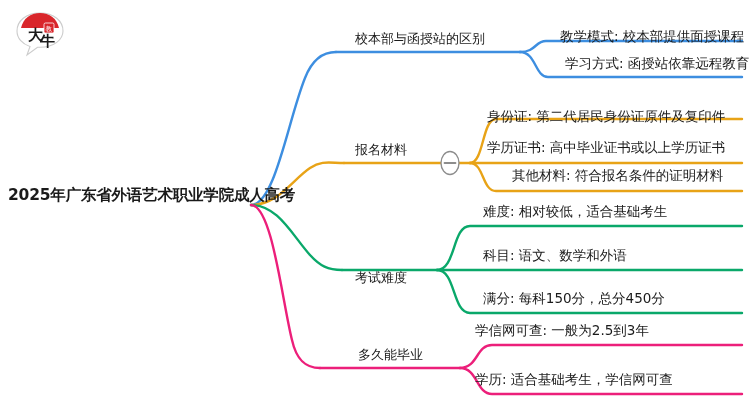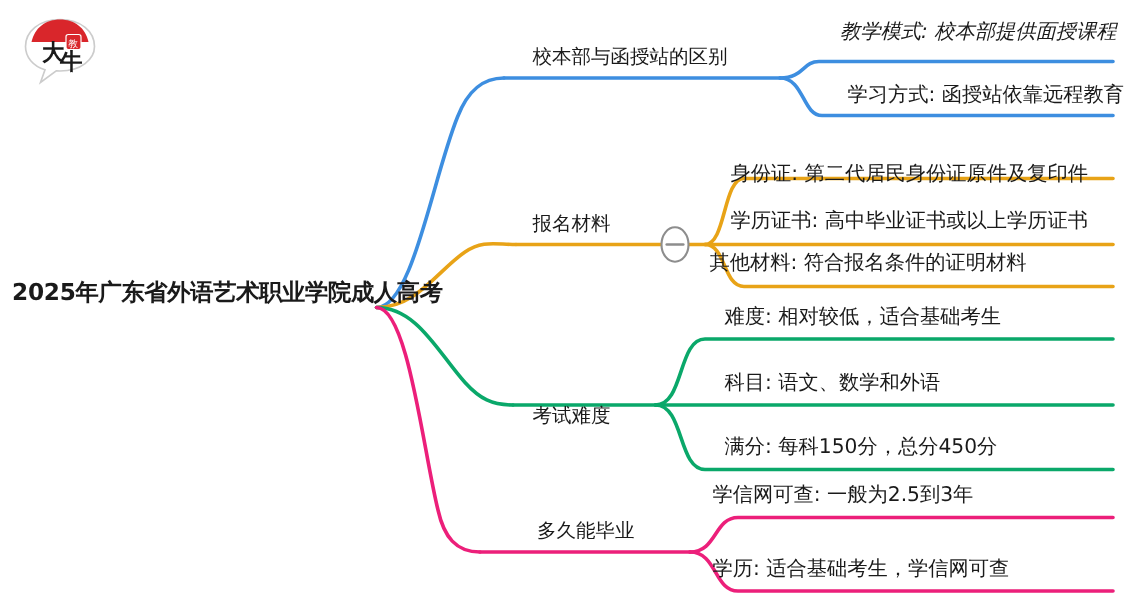--- a/index.html
+++ b/index.html
@@ -145,27 +145,27 @@
       <path d="M251 205 C272 205 282 300 292 340 C296 358 304 368 320 368"></path>
       <path d="M320 368 L460 368"></path>
       <path d="M460 368 C478 368 476 345 492 345 L742 345"></path>
       <path d="M460 368 C478 368 476 394 492 394 L742 394"></path>
     </g>
   </svg>
 
   <div class="node-label root-label" style="left:8px; top:188px;">2025年广东省外语艺术职业学院成人高考</div>
 
   <div class="node-label branch-label" style="left:355px; top:32px;">校本部与函授站的区别</div>
-  <div class="node-label leaf-label" style="left:560px; top:15px;font-style:italic;">教学模式: 校本部提供面授课程</div>
+  <div class="node-label leaf-label" style="left:560px; top:30px;">教学模式: 校本部提供面授课程</div>
   <div class="node-label leaf-label" style="left:565px; top:57px;">学习方式: 函授站依靠远程教育</div>
 
   <div class="node-label branch-label" style="left:355px; top:143px;">报名材料</div>
   <div class="node-label leaf-label" style="left:487px; top:110px;">身份证: 第二代居民身份证原件及复印件</div>
   <div class="node-label leaf-label" style="left:487px; top:141px;">学历证书: 高中毕业证书或以上学历证书</div>
-  <div class="node-label leaf-label" style="left:473px; top:169px;">其他材料: 符合报名条件的证明材料</div>
+  <div class="node-label leaf-label" style="left:512px; top:169px;">其他材料: 符合报名条件的证明材料</div>
 
   <div class="node-label branch-label" style="left:355px; top:238px;margin-top:33px;">考试难度</div>
   <div class="node-label leaf-label" style="left:483px; top:205px;">难度: 相对较低，适合基础考生</div>
   <div class="node-label leaf-label" style="left:483px; top:249px;">科目: 语文、数学和外语</div>
   <div class="node-label leaf-label" style="left:483px; top:292px;">满分: 每科150分，总分450分</div>
 
   <div class="node-label branch-label" style="left:358px; top:348px;">多久能毕业</div>
   <div class="node-label leaf-label" style="left:475px; top:324px;">学信网可查: 一般为2.5到3年</div>
   <div class="node-label leaf-label" style="left:475px; top:373px;">学历: 适合基础考生，学信网可查</div>
 

